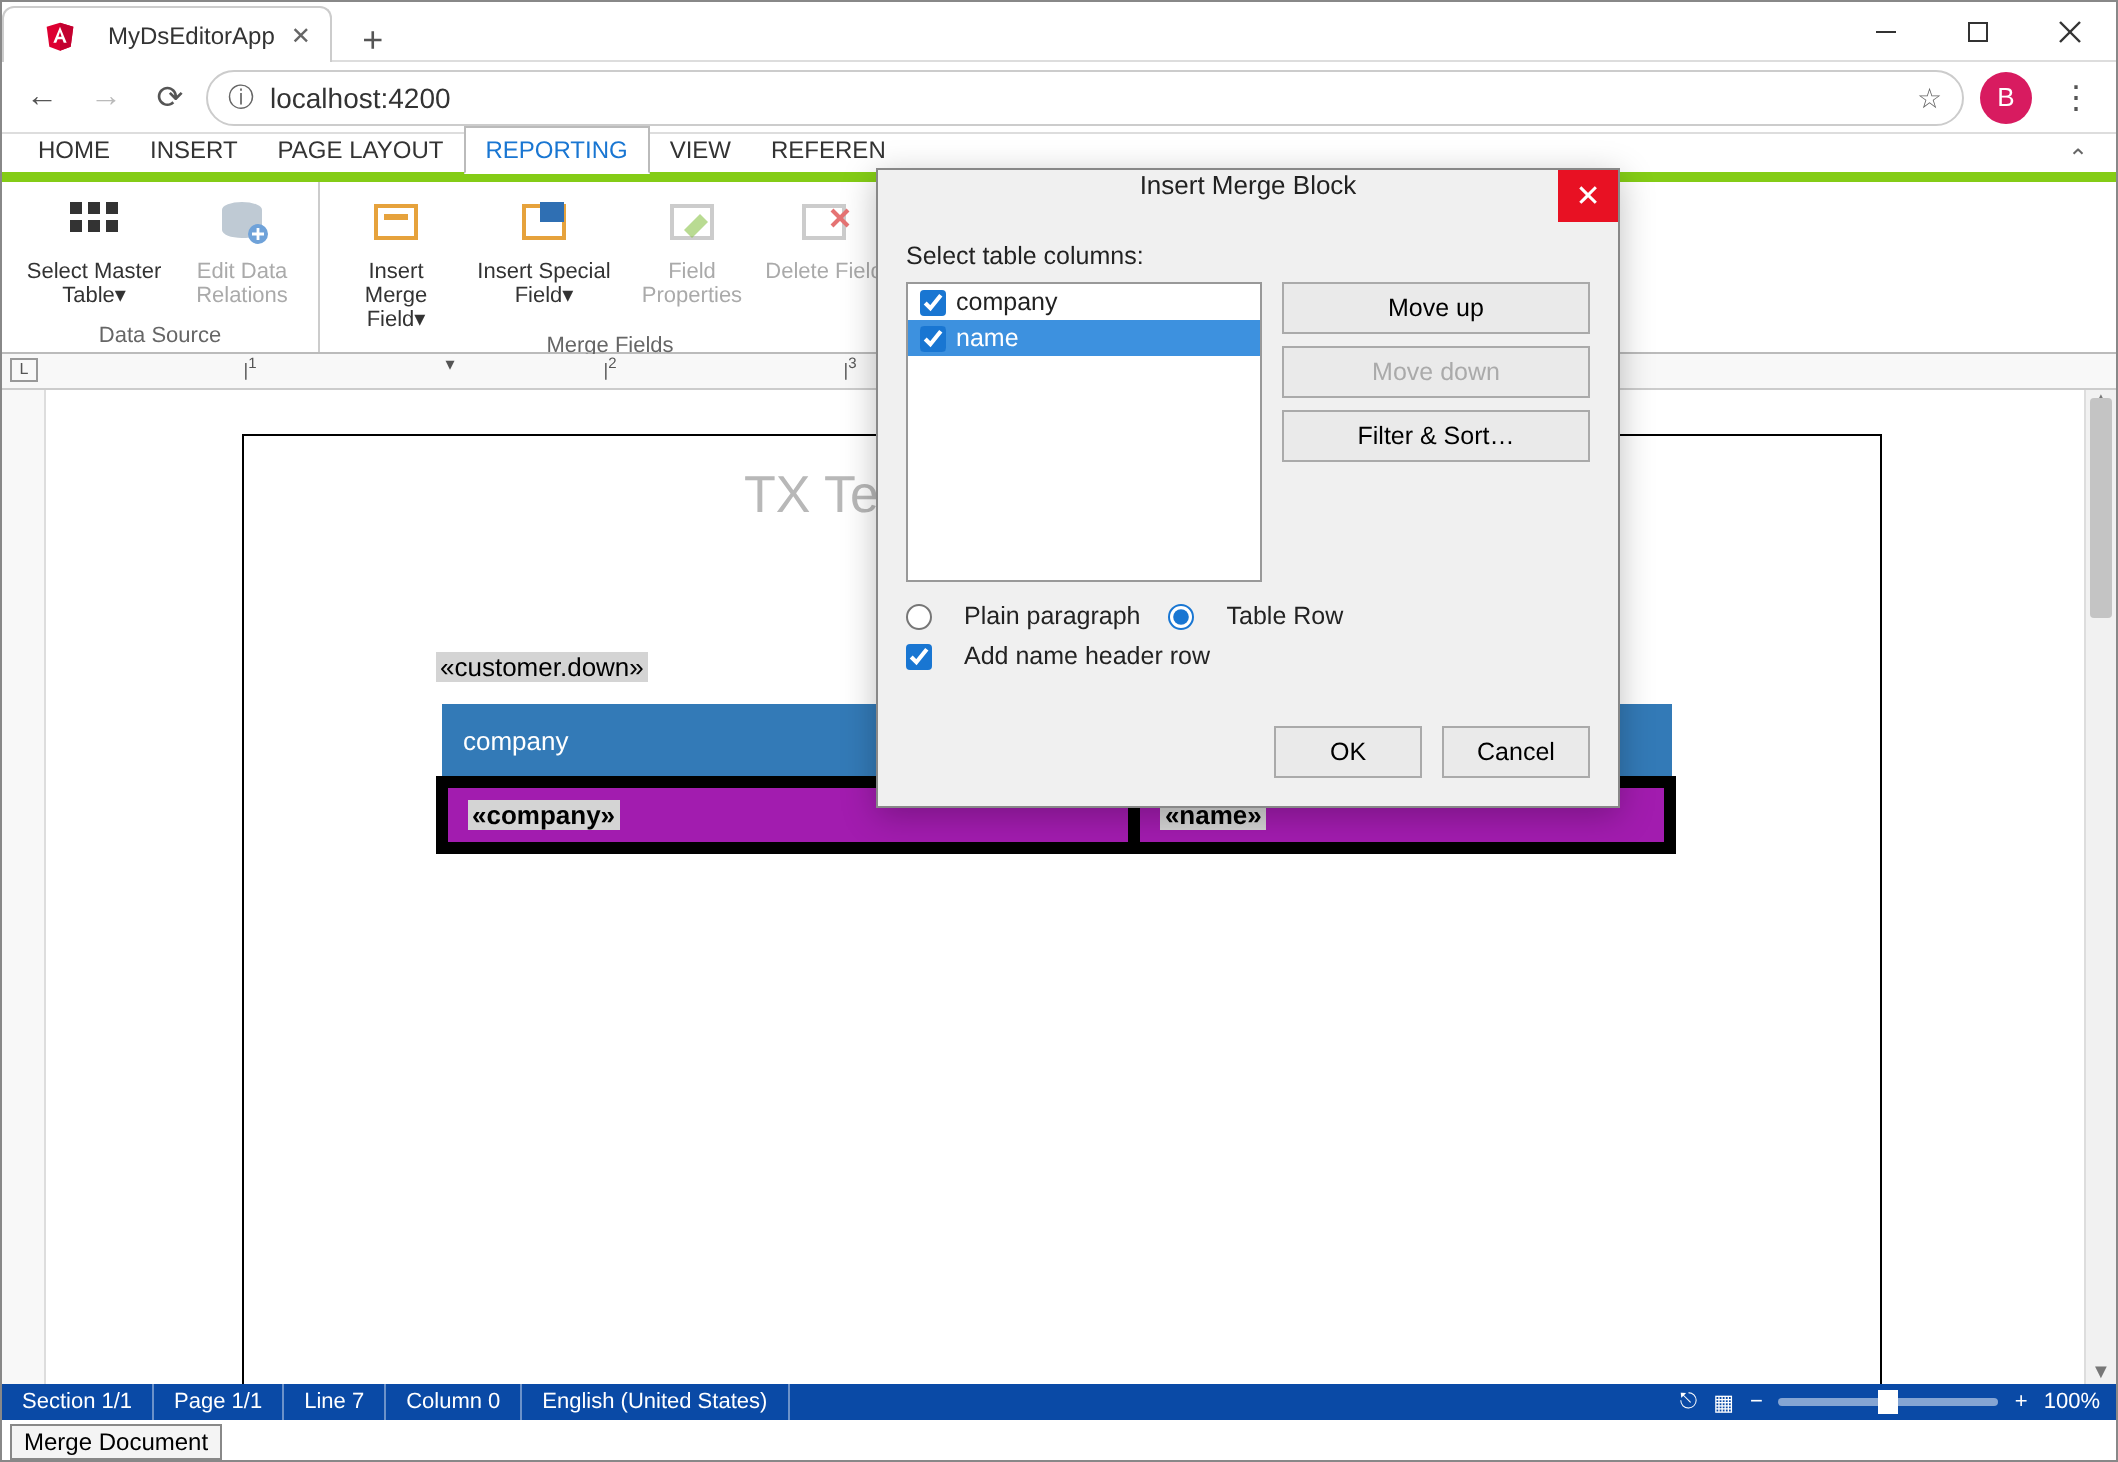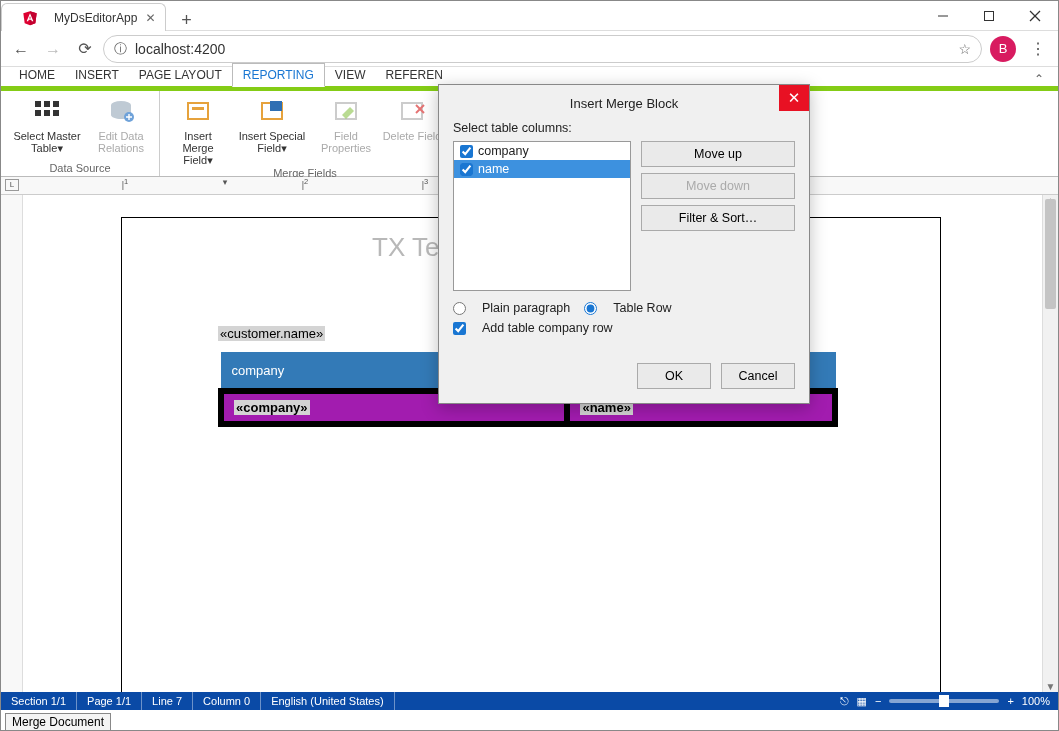--- a/index.html
+++ b/index.html
@@ -57,21 +57,21 @@
   .mf1 { position:absolute; left:96px; top:108px;}
   .dtable { position:absolute; left:96px; top:134px; width:620px; border-collapse:collapse;}
   .dtable th { background:#337ab7; color:#fff; text-align:left; font-weight:normal; font-size:13px; padding:10px 10px; border:1px solid #337ab7;}
   .dtable td { background:#a21caf; font-size:13px; padding:6px 10px; border:6px solid #000000;font-weight:bold;}
   .vscroll { width:16px; background:#f1f1f1; border-left:1px solid #ddd; position:relative;}
   .vscroll .thumb { position:absolute; top:4px; left:2px; right:2px; height:110px; background:#c4c4c4; border-radius:2px;}
   .vscroll .arrow { position:absolute; left:0; right:0; text-align:center; color:#777; font-size:10px;}
 
   
   .dialog { position:absolute; left:438px; top:84px; width:372px; background:#f0f0f0; border:1px solid #888; box-shadow:0 4px 16px rgba(0,0,0,.25); z-index:50; font-size:12.5px; color:#222;}
-  .dlg-title { height:26px; background:#f0f0f0; display:flex; align-items:flex-end; justify-content:center; position:relative; font-size:13px;}
+  .dlg-title { height:26px; background:#f0f0f0; display:flex; align-items:flex-start; justify-content:center; position:relative; font-size:13px;}
   .dlg-close { position:absolute; right:0; top:0; width:30px; height:26px; background:#e81123; color:#fff; display:flex; align-items:center; justify-content:center; font-size:15px; cursor:pointer;}
   .dlg-body { padding:10px 14px 14px;}
   .dlg-label { margin-bottom:6px;}
   .dlg-row { display:flex; gap:10px;}
   .listbox { width:178px; height:150px; background:#fff; border:1px solid #999; overflow:auto;}
   .listitem { padding:2px 6px; display:flex; align-items:center; gap:5px;}
   .listitem.selected { background:#3d91df; color:#fff;}
   .listitem input[type=checkbox]{ accent-color:#1976d2;}
   .sidebtns { display:flex; flex-direction:column; gap:6px; flex:1;}
   .dlg-btn { height:26px; border:1px solid #aaa; background:#eaeaea; font-size:12.5px; cursor:pointer;}
@@ -251,21 +251,21 @@
     <span class="rtick" style="left:280px">|<sup>2</sup></span>
     <span class="rtick" style="left:400px">|<sup>3</sup></span>
   </div>
 </div>
 
 <div class="workarea">
   <div class="vruler"></div>
   <div class="docscroll">
     <div class="page">
       <div class="watermark">TX Tex</div>
-      <span class="mergefield mf1">«customer.name»</span>
+      <span class="mergefield mf1">«customer.down»</span>
       <table class="dtable">
         <tbody>
             <tr>
           <th>company</th>
           <th>name</th>
         </tr>
         <tr>
           <td><span class="mergefield">«company»</span></td>
           <td><span class="mergefield">«name»</span></td>
         </tr>
@@ -332,21 +332,21 @@
           <span>Plain paragraph</span>
         </label>
       <label>
           <input type="radio" name="mb" checked="" style="">
           <span>Table Row</span>
         </label>
     </div>
     <div class="chkrow">
       <label>
           <input type="checkbox" checked="" style="">
-          <span>Add table company row</span>
+          <span>Add name header row</span>
         </label>
     </div>
     <div class="dlg-actions">
       <button class="dlg-btn">OK</button>
       <button class="dlg-btn">Cancel</button>
     </div>
   </div>
 </div>
 
 </body></html>

